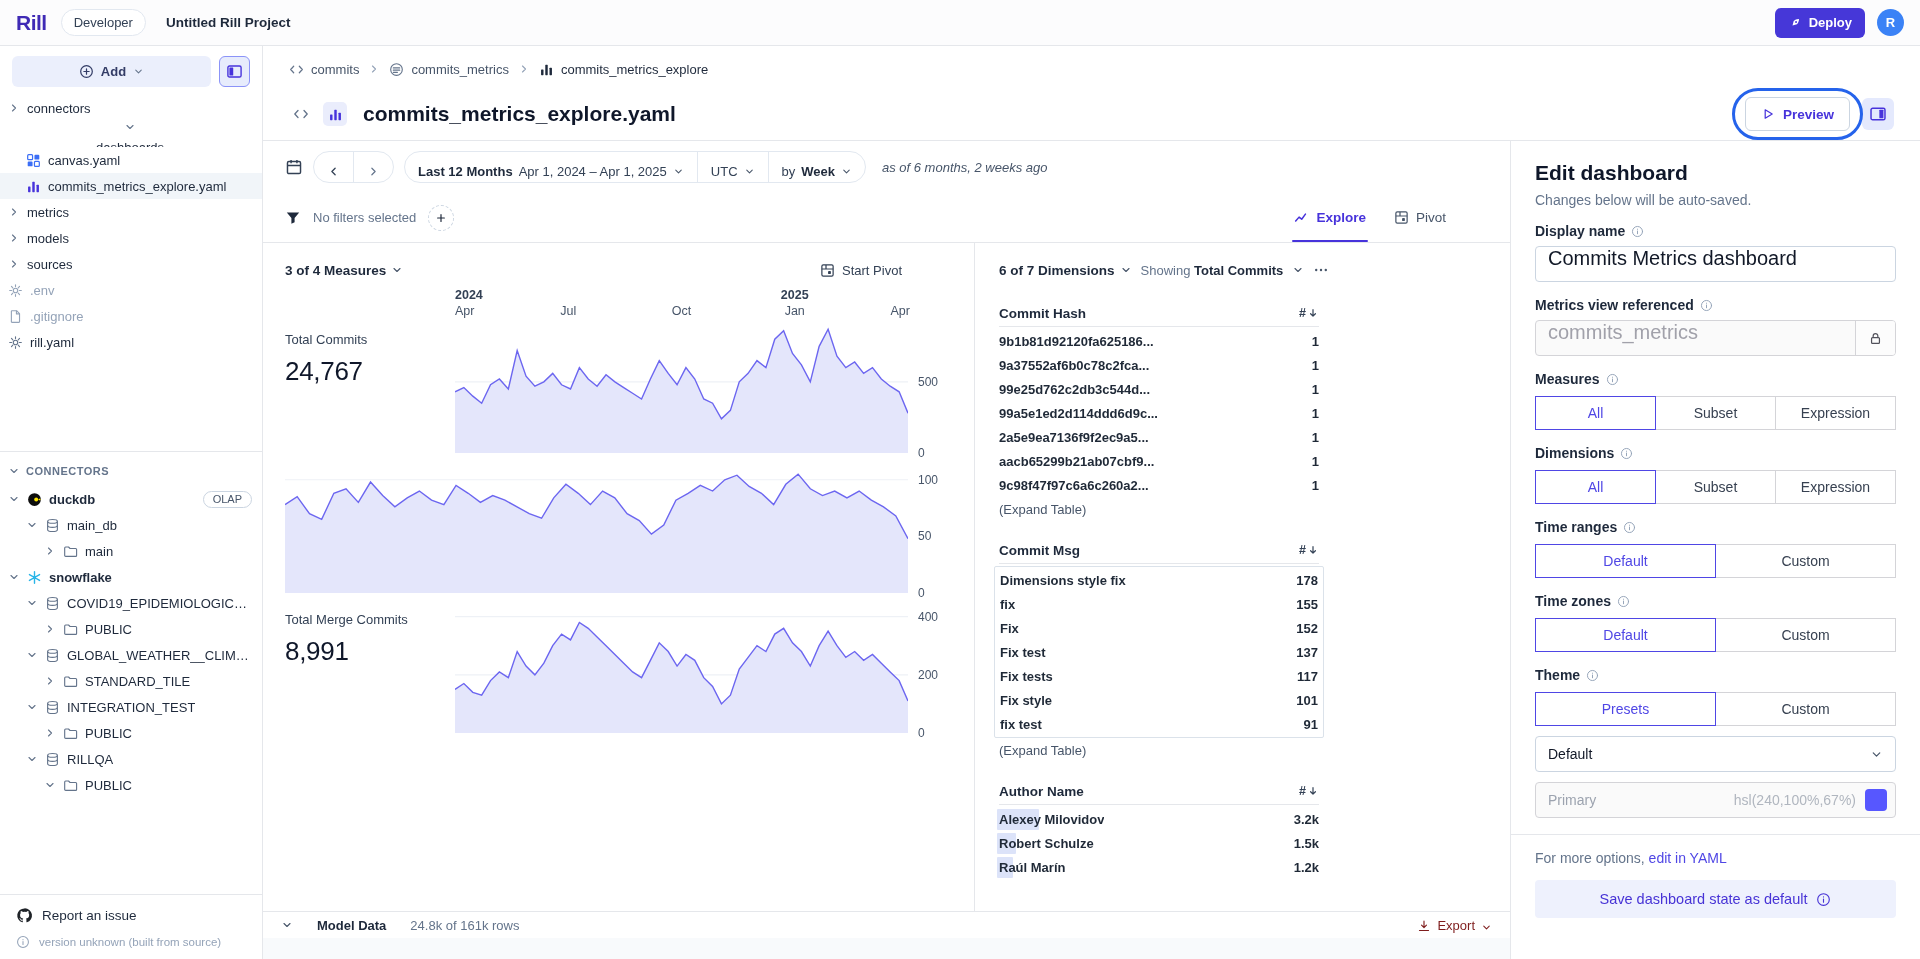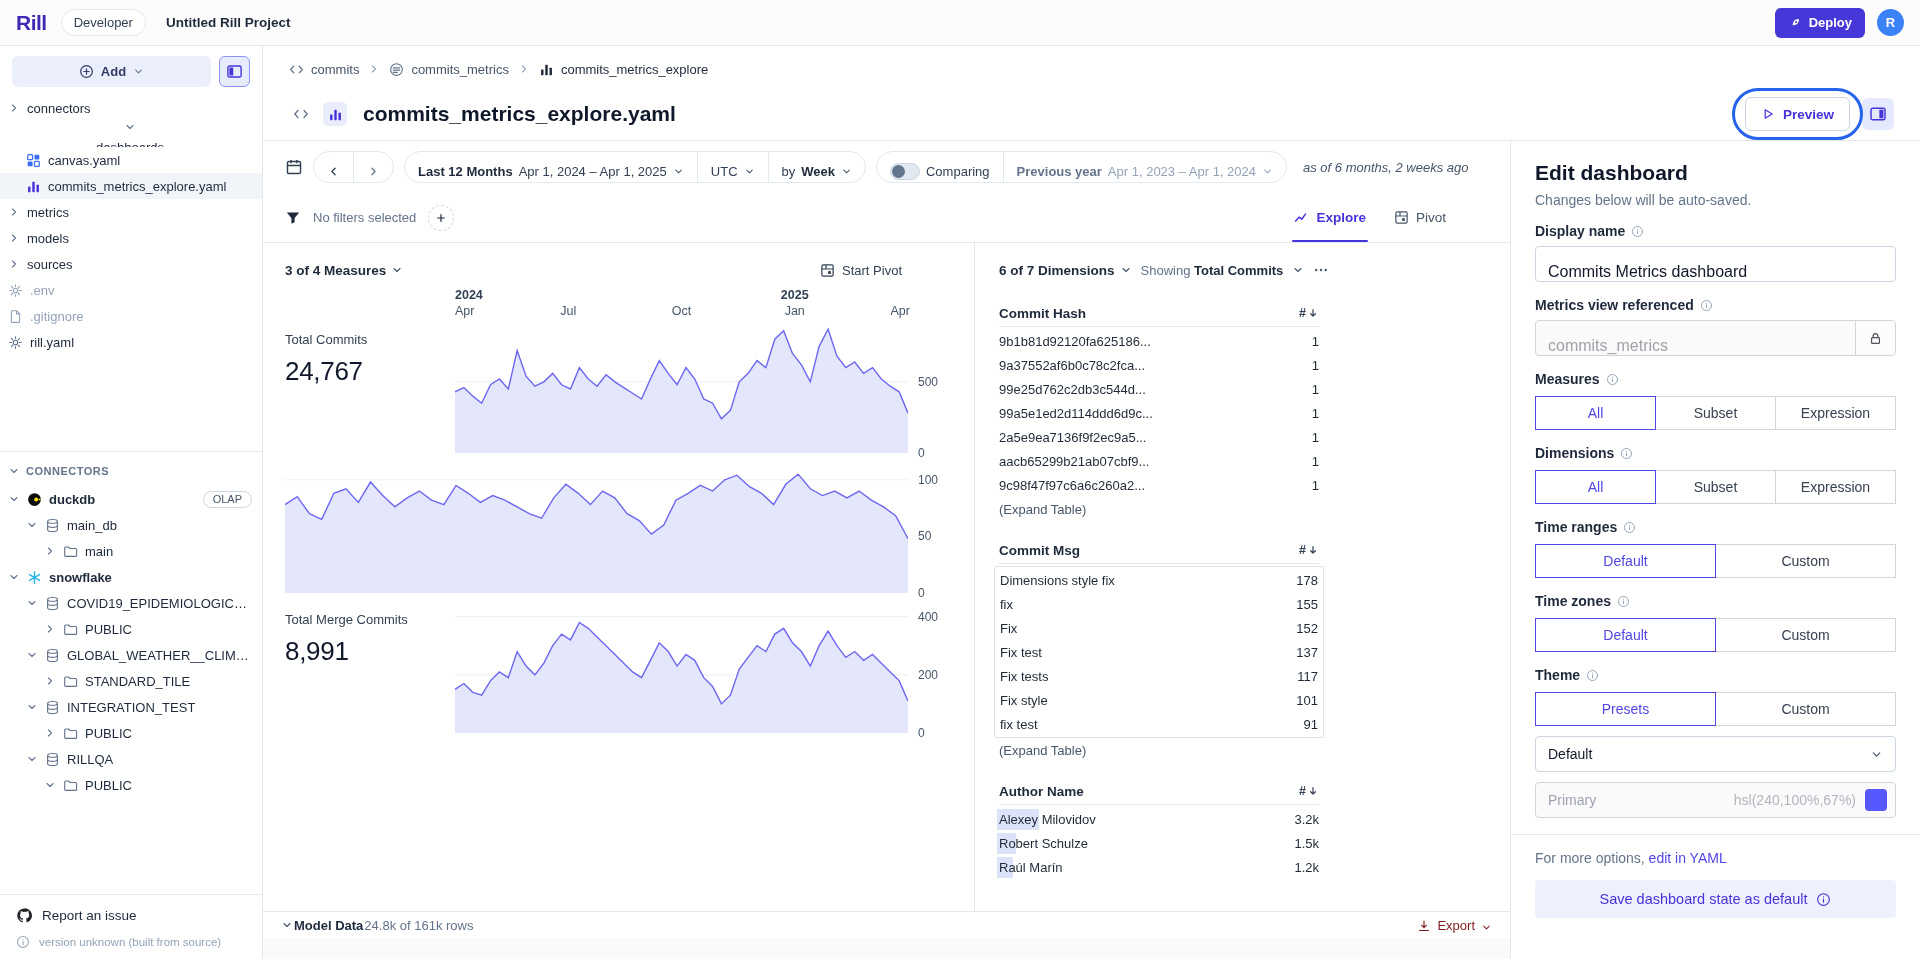--- a/index.html
+++ b/index.html
@@ -97,40 +97,40 @@
   .vdiv { width:1px; background:#e5e7eb; }
   .dims { width:535px; flex:none; padding:12px 0 0 24px; overflow:hidden; }
   .d-head { display:flex; align-items:center; height:30px; gap:9px; }
   .d-header-label { font-size:13.5px; font-weight:700; color:#1e293b; display:flex; align-items:center; gap:5px; }
   .showing { color:#64748b; font-size:13px; }
   .showing b { color:#1e293b; font-weight:700; }
   .lb { width:320px; margin-top:17px; }
   .lb-title-row { display:flex; align-items:center; height:25px; border-bottom:1px solid #e5e7eb; padding-bottom:2px; }
   .lb-title { font-size:13.5px; font-weight:600; color:#1e293b; }
   .lb-sort { margin-left:auto; display:flex; align-items:center; gap:1px; font-size:12.5px; font-weight:700; color:#334155; }
-  .lb-rows { padding-top:2px; }
+  .lb-rows { padding-top:2px;font-weight:bold; }
   .lb-rows.boxed { border:1px solid #dbe2ea; border-radius:2px; margin:2px -5px 0; padding:1px 5px; }
   .lb-row { height:24px; display:flex; align-items:center; font-size:13px; color:#1f2937; position:relative; }
   .lb-row .lbl { position:relative; z-index:1; overflow:hidden; text-overflow:ellipsis; white-space:nowrap; }
   .lb-row .cnt { margin-left:auto; position:relative; z-index:1; }
   .lb-bar { position:absolute; left:-2px; top:1.5px; bottom:1.5px; background:#DCE3F9; border-radius:1px; }
   .lb-expand { height:25px; display:flex; align-items:center; font-size:13px; color:#475569; }
 
-  .bottom-bar { height:27px; border-top:1px solid #e5e7eb; display:flex; align-items:center; padding:0 18px; gap:1px; flex:none; }
+  .bottom-bar { height:27px; border-top:1px solid #e5e7eb; display:flex; align-items:center; padding:0 18px; gap:24px; flex:none; }
   .mb-label { font-size:13px; font-weight:600; color:#1e293b; }
   .mb-rows { font-size:13px; color:#64748b; }
   .export { margin-left:auto; display:flex; align-items:flex-end; gap:6px; color:#7f1d1d; font-size:13px; }
   .below-strip { height:21px; background:#f8fafc; flex:none; }
 
   
   .edit { width:410px; flex:none; border-left:1px solid #e5e7eb; background:#fff; padding:20px 24px 0; overflow:hidden; }
   .ep-title { font-size:21px; font-weight:700; color:#0f172a; }
   .ep-sub { font-size:14px; color:#64748b; margin-top:7px; }
   .ep-label { display:flex; align-items:center; gap:6px; font-size:14px; font-weight:600; color:#1e293b; margin-top:15px; }
-  .inp { height:36px; border:1px solid #cbd5e1; border-radius:4px; display:flex; align-items:flex-end; padding:0 12px; font-size:16px; color:#111827; margin-top:7px; background:#fff; }
+  .inp { height:36px; border:1px solid #cbd5e1; border-radius:4px; display:flex; align-items:flex-start; padding:0 12px; font-size:20px; color:#111827; margin-top:7px; background:#fff; }
   .inp.disabled { background:#fafafa; border-color:#d4d4d8; color:#a1a1aa; padding:0; overflow:hidden; }
   .inp.disabled .ph { padding:0 12px; flex:1; }
   .lock-cell { width:40px; align-self:stretch; border-left:1px solid #d4d4d8; display:flex; align-items:center; justify-content:center; color:#52525b; background:#fcfcfc; }
   .og { margin-top:15px; }
   .seg { display:flex; margin-top:9px; }
   .seg-cell { flex:1; height:34px; border:1px solid #d4d4d8; background:#fff; display:flex; align-items:center; justify-content:center; font-size:14px; color:#374151; margin-left:-1px; font-family:inherit; }
   .seg-cell:first-child { margin-left:0; }
   .seg-cell.active { border-color:#4f46e5; color:#4f46e5; position:relative; z-index:1; }
   .select { height:36px; border:1px solid #cbd5e1; border-radius:4px; display:flex; align-items:center; padding:0 12px; font-size:14px; color:#111827; margin-top:10px; }
   .select .caret { margin-left:auto; color:#475569; }
@@ -613,38 +613,20 @@
                   <svg viewBox="0 0 16 16" fill="none">
                     <path d="M4 6l4 4 4-4" stroke="currentColor" stroke-width="1.5" stroke-linecap="round" stroke-linejoin="round"></path>
                   </svg>
                 </span>
             </span>
             <span class="vsep"></span>
             <span class="seg">
               <span class="f-text">by</span>
               <span class="f-bold">Week</span>
               <span class="ic icon-slot" style="width:11px;height:11px;color:#475569">
-                  <svg viewBox="0 0 16 16" fill="none">
-                    <path d="M4 6l4 4 4-4" stroke="currentColor" stroke-width="1.5" stroke-linecap="round" stroke-linejoin="round"></path>
-                  </svg>
-                </span>
-            </span>
-          </div>
-          <div class="pill">
-            <span class="seg">
-              <span class="toggle">
-                  <span class="knob"></span>
-                </span>
-              <span class="f-text">Comparing</span>
-            </span>
-            <span class="vsep"></span>
-            <span class="seg">
-              <span class="f-gray-bold">Previous year</span>
-              <span class="f-gray">Apr 1, 2023 – Apr 1, 2024</span>
-              <span class="ic icon-slot" style="width:11px;height:11px;color:#94a3b8">
                   <svg viewBox="0 0 16 16" fill="none">
                     <path d="M4 6l4 4 4-4" stroke="currentColor" stroke-width="1.5" stroke-linecap="round" stroke-linejoin="round"></path>
                   </svg>
                 </span>
             </span>
           </div>
           <span class="as-of">as of 6 months, 2 weeks ago</span>
         </div>
 
         <div class="filter-row">

